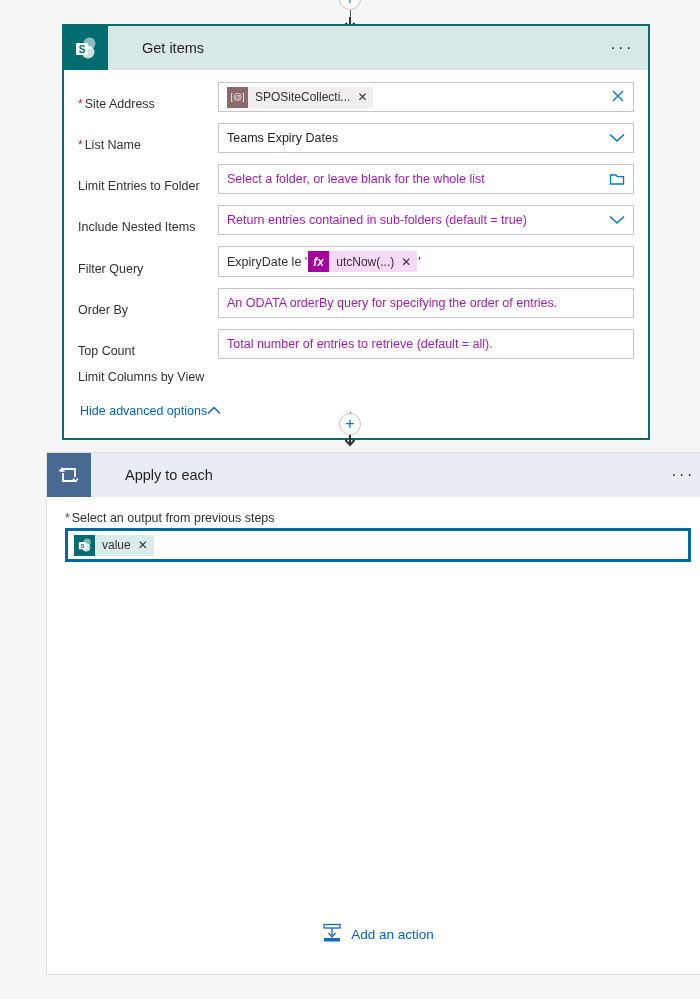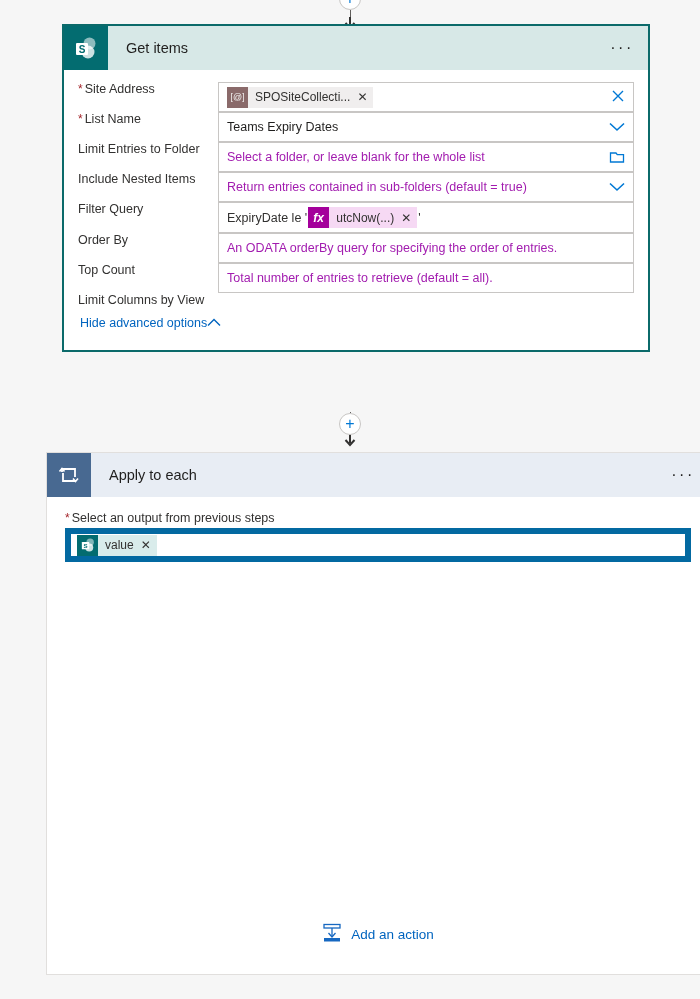--- a/index.html
+++ b/index.html
@@ -28,37 +28,37 @@
   .arrow-down { width: 14px; height: 14px; margin-top: -1px; }
 
   
   .card { position: absolute; background: #ffffff; }
 
   .card-header { display: flex; align-items: center; height: 44px; }
   .icon-tile {
     width: 44px; height: 44px; flex: 0 0 44px;
     display: flex; align-items: center; justify-content: center;
   }
-  .card-title { flex: 1; padding-left: 18px; font-size: 14.5px; color: #201f1e; }
+  .card-title { flex: 1; padding-left: 34px; font-size: 14.5px; color: #201f1e; }
   .ellipsis {
     width: 40px; text-align: center; color: #201f1e;
     letter-spacing: 2.5px; font-size: 16px; padding-right: 12px;
     line-height: 1;
   }
 
   
   #get-items-card {
     left: 62px; top: 24px; width: 588px;
     border: 2px solid #0b6a6a;
   }
   #get-items-card .card-header { background: #d7e8e7; }
   #get-items-card .body { background: #ffffff; padding: 12px 14px 6px 14px; }
 
   
-  .row { display: flex; align-items: flex-start; }
+  .row { display: flex; align-items: flex-end; margin-bottom: 11px; }
   .lbl { width: 140px; flex: 0 0 140px; font-size: 12.5px; color: #323130;
          line-height: 1.2; }
   .req::before { content: "*"; color: #a4262c; margin-right: 2px; font-size: 12px; }
   .fld {
     flex: 1; height: 30px; border: 1px solid #c8c6c4; background: #ffffff;
     display: flex; align-items: center; padding: 0 8px;
     font-size: 12.5px; color: #323130; position: relative;
   }
   .fld.tall { height: 31px; }
   .ph { color: #a21caf; }
@@ -94,21 +94,21 @@
   
   #apply-card {
     left: 46px; top: 452px; width: 664px; height: 523px;
     border: 1px solid #e1dfdd; background: #ffffff;
   }
   #apply-card .card-header { background: #e8edf4; }
   #apply-card .icon-tile { background: #486991; }
   #apply-card .body { padding: 14px 18px; }
 
   .sub-label { font-size: 12.5px; color: #323130; margin-bottom: 3px; }
-  .out-box { border: 6px solid #0369a1; height: 34px; display: flex;
+  .out-box { border: 3px solid #0369a1; height: 34px; display: flex;
              align-items: center; padding: 4px 6px; background: #fff; }
 
   
   .add-action { position: absolute; left: 0; width: 100%;
                 display: flex; align-items: center; justify-content: center;
                 gap: 9px; color: #0064bf; font-size: 13.5px; }
 </style>
 </head>
 <body>
 

